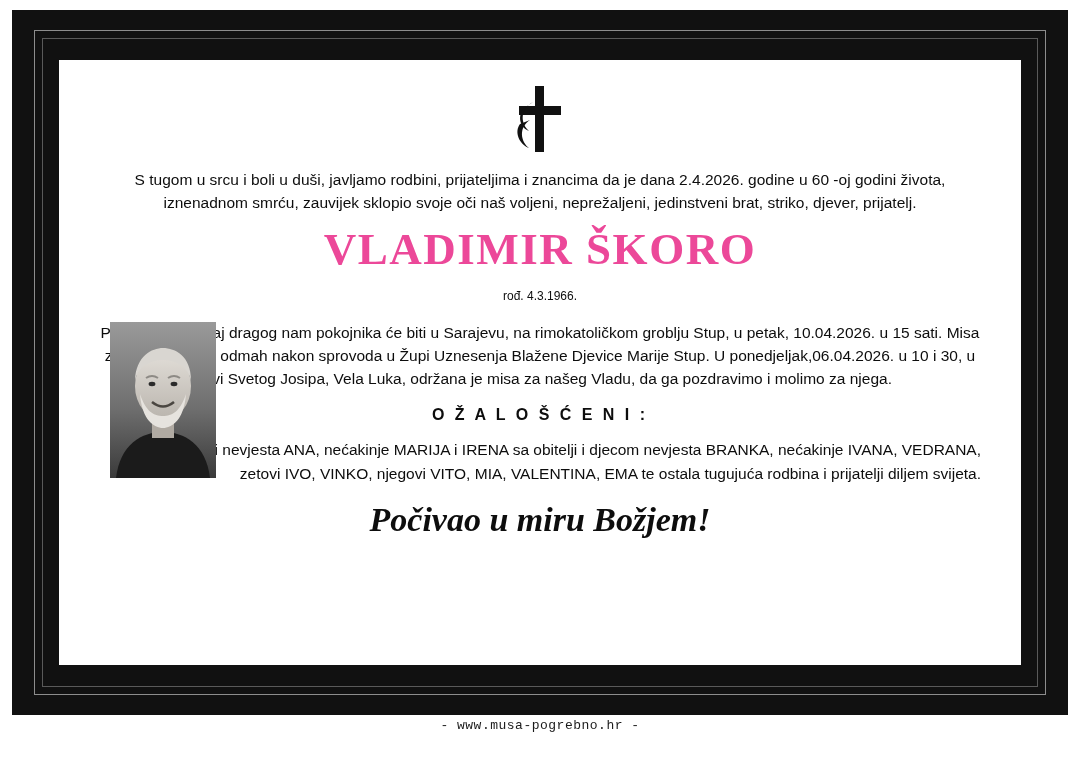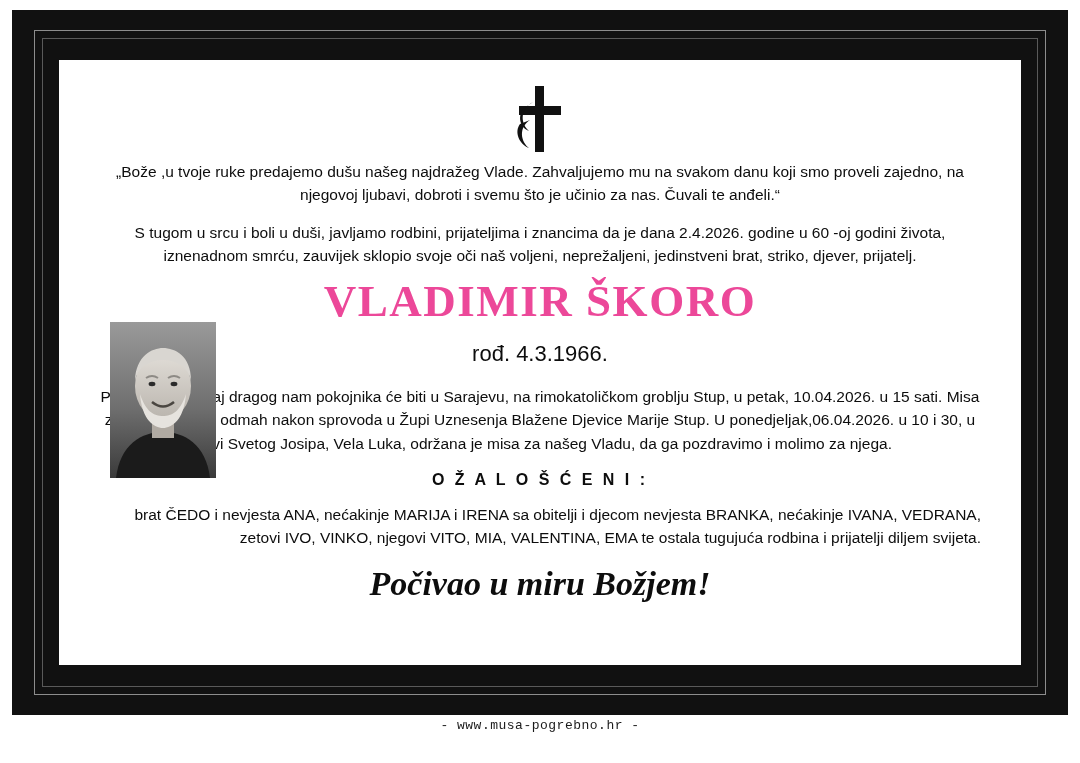--- a/index.html
+++ b/index.html
@@ -85,21 +85,21 @@
     text-align: center;
     font-family: "Liberation Serif", serif;
     font-size: 45px;
     letter-spacing: 1.5px;
     font-weight: 700;
     margin: 8px 0 0 0;
     color: #ec4899;
   }
   .born {
     text-align: center;
-    font-size: 22px;
+    font-size: 12px;
     margin: 14px 0 1px 0;
   }
   .details {
     text-align: center;
     font-size: 15.5px;
     line-height: 1.5;
     margin: 18px 0 0 0;
   }
   .mourners-title {
     text-align: center;
@@ -159,21 +159,20 @@
       <div class="cross-wrap">
         <svg width="70" height="72" viewBox="0 0 70 72">
           <rect x="30" y="2" width="9" height="66" fill="#111111"></rect>
           <rect x="14" y="22" width="42" height="9" fill="#111111"></rect>
           <path d="M28 18 C14 26, 16 40, 24 47 C16 44, 12 34, 18 25 Z" fill="#111111"></path>
           <path d="M25 36 C13 44, 16 58, 24 64 C14 60, 9 48, 15 40 Z" fill="#111111"></path>
         </svg>
       </div>
 
       <div class="content">
-        <p class="quote">„Bože ,u tvoje ruke predajemo dušu našeg najdražeg Vlade. Zahvaljujemo mu na svakom danu koji smo proveli zajedno, na njegovoj ljubavi, dobroti i svemu što je učinio za nas. Čuvali te anđeli.“</p>
         <p class="announce">S tugom u srcu i boli u duši, javljamo rodbini, prijateljima i znancima da je dana 2.4.2026. godine u 60 -oj godini života, iznenadnom smrću, zauvijek sklopio svoje oči naš voljeni, neprežaljeni, jedinstveni brat, striko, djever, prijatelj.</p>
         <h1 class="name">VLADIMIR ŠKORO</h1>
         <p class="born">rođ. 4.3.1966.</p>
         <p class="details">Posljednji ispraćaj dragog nam pokojnika će biti u Sarajevu, na rimokatoličkom groblju Stup, u petak, 10.04.2026. u 15 sati. Misa zadušnica bit će odmah nakon sprovoda u Župi Uznesenja Blažene Djevice Marije Stup. U ponedjeljak,06.04.2026. u 10 i 30, u Crkvi Svetog Josipa, Vela Luka, održana je misa za našeg Vladu, da ga pozdravimo i molimo za njega.</p>
         <p class="mourners-title">O Ž A L O Š Ć E N I :</p>
         <p class="mourners">brat ČEDO i nevjesta ANA, nećakinje MARIJA i IRENA sa obitelji i djecom nevjesta BRANKA, nećakinje IVANA, VEDRANA, zetovi IVO, VINKO, njegovi VITO, MIA, VALENTINA, EMA te ostala tugujuća rodbina i prijatelji diljem svijeta.</p>
         <p class="rip">Počivao u miru Božjem!</p>
       </div>
 
       <div class="portrait">

